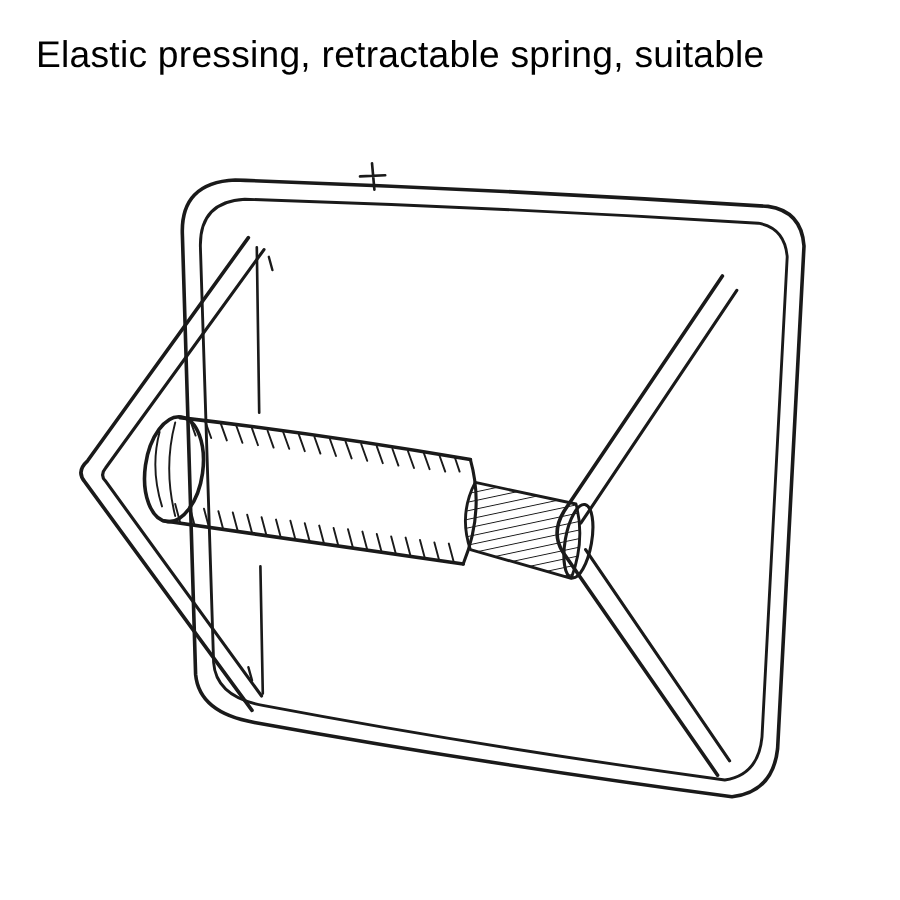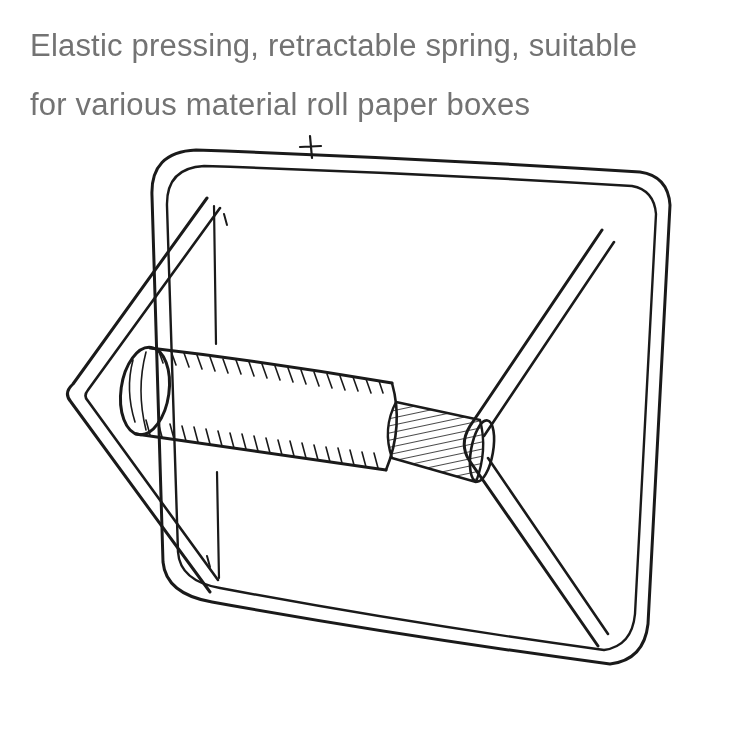--- a/index.html
+++ b/index.html
@@ -15,21 +15,21 @@
     position: relative;
     width: 750px;
     height: 750px;
     background: #ffffff;
   }
   .caption {
     position: absolute;
     top: 16px;
     left: 30px;
     right: 20px;
-    color: #737373;
+    color: #000000;
   }
   .caption .line {
     font-size: 31px;
     line-height: 59px;
     letter-spacing: 0.2px;
     white-space: nowrap;
   }
   .illustration {
     position: absolute;
     top: 0;
@@ -44,21 +44,20 @@
     stroke-linejoin: round;
   }
 </style>
 </head>
 <body>
 
 <div class="page">
 
   <div class="caption">
     <div class="line">Elastic pressing, retractable spring, suitable</div>
-    <div class="line">for various material roll paper boxes</div>
   </div>
 
   <svg class="illustration" viewBox="0 0 750 750" xmlns="http://www.w3.org/2000/svg">
 
     <defs>
       <pattern id="hatch" width="7" height="7" patternUnits="userSpaceOnUse" patternTransform="rotate(78)">
         <line x1="0" y1="0" x2="0" y2="7" stroke="#1a1a1a" stroke-width="1.6"></line>
       </pattern>
     </defs>
 

